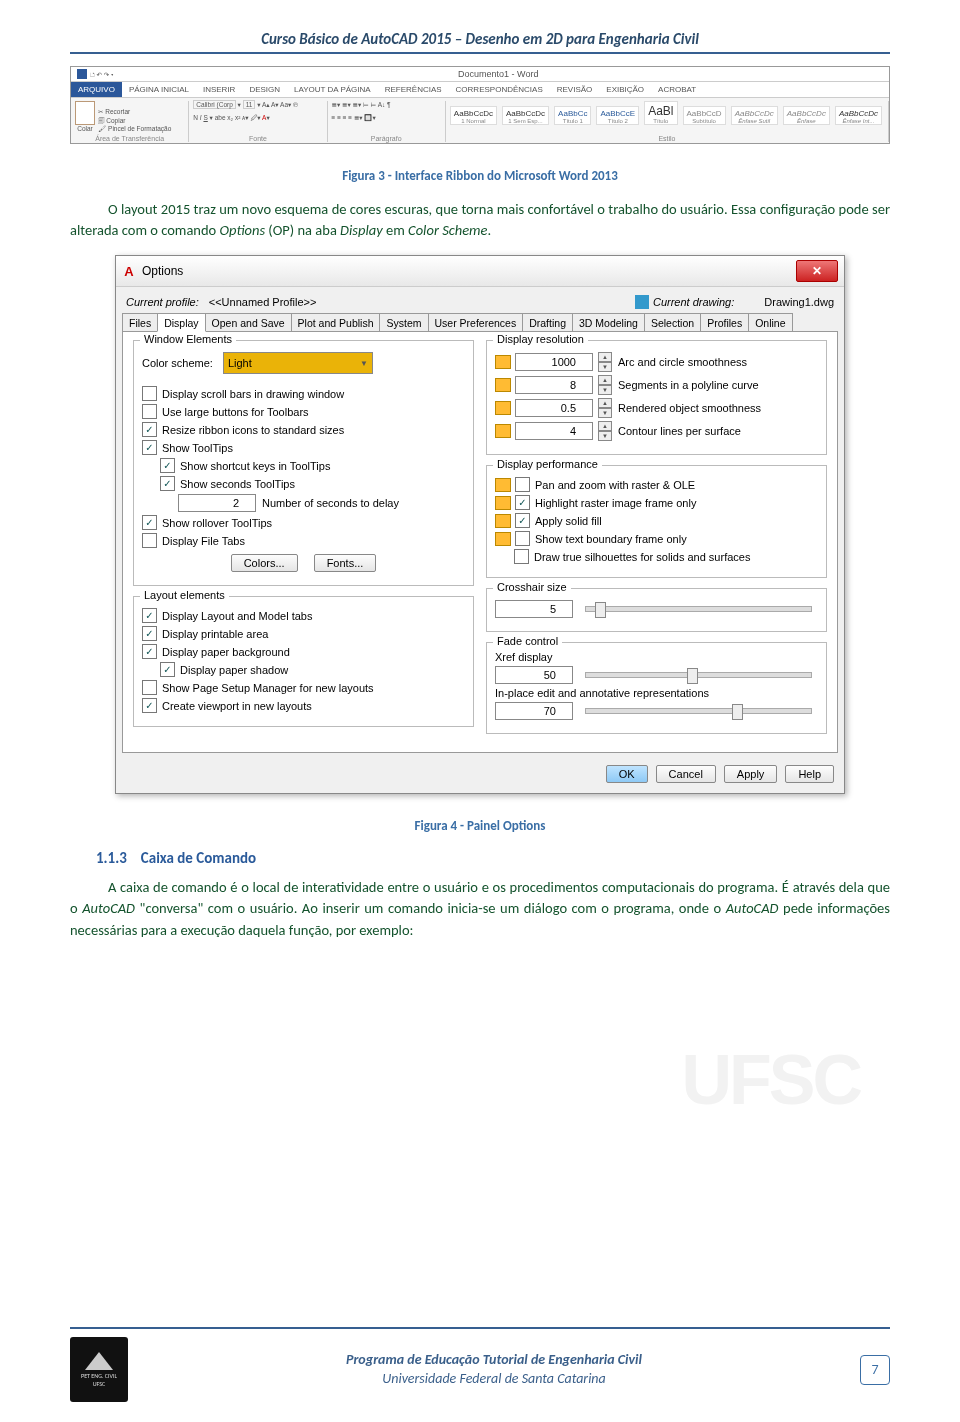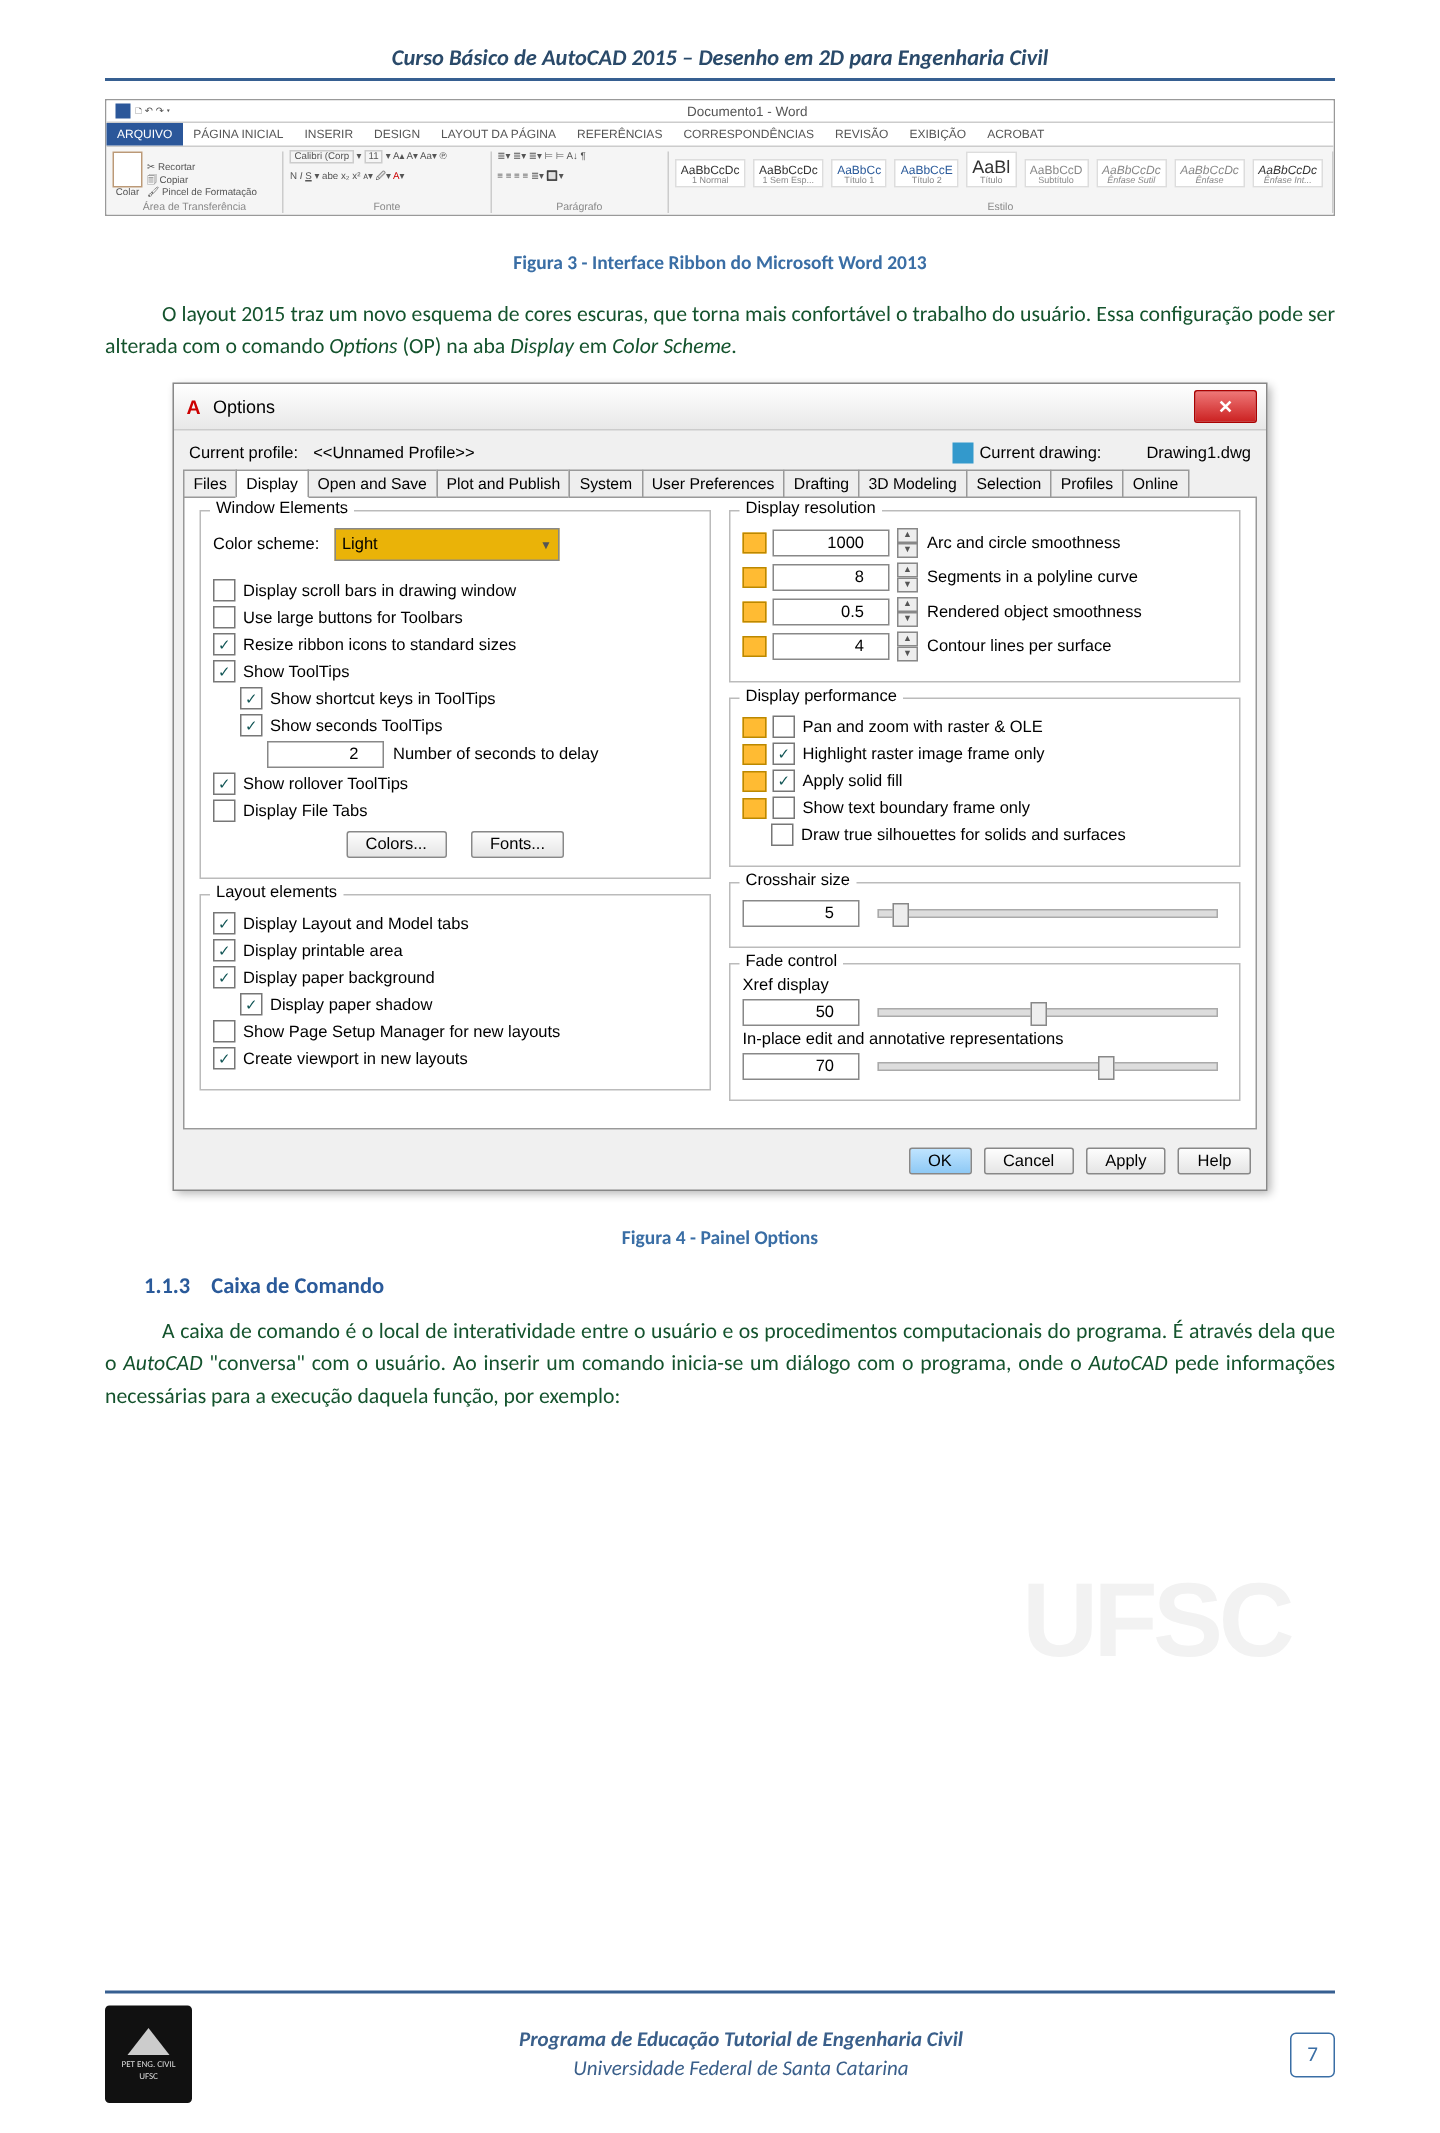--- a/index.html
+++ b/index.html
@@ -116,21 +116,21 @@
     display:flex; align-items:center; justify-content:center;
     font-weight:bold;
     font-size:12px;
   }
   .profile-row {
     display:flex;
     padding: 8px 10px 4px 10px;
     align-items:center;
     font-size:11px;
   }
-  .profile-row .lbl { margin-right:10px;}
+  .profile-row .lbl { margin-right:10px;font-style:italic;}
   .profile-row .val { flex:1; margin-right:10px;}
   .cur-dwg-icon { width:14px; height:14px; background:#39c; margin-right:4px; display:inline-block; vertical-align:middle;}
   .dlg-tabs {
     display:flex;
     padding: 0 6px;
     align-items:flex-end;
     font-size:10.5px;
   }
   .dlg-tab {
     padding: 3px 6px 2px 6px;

